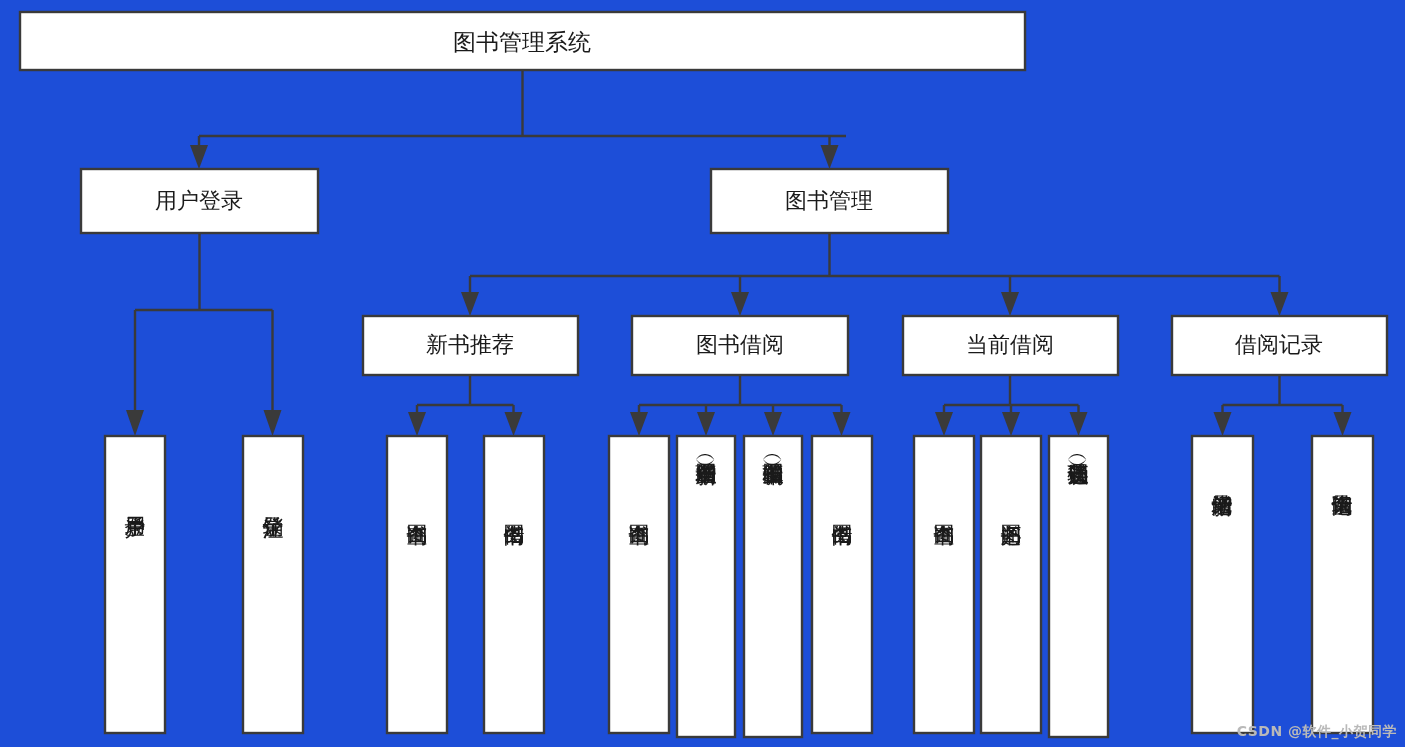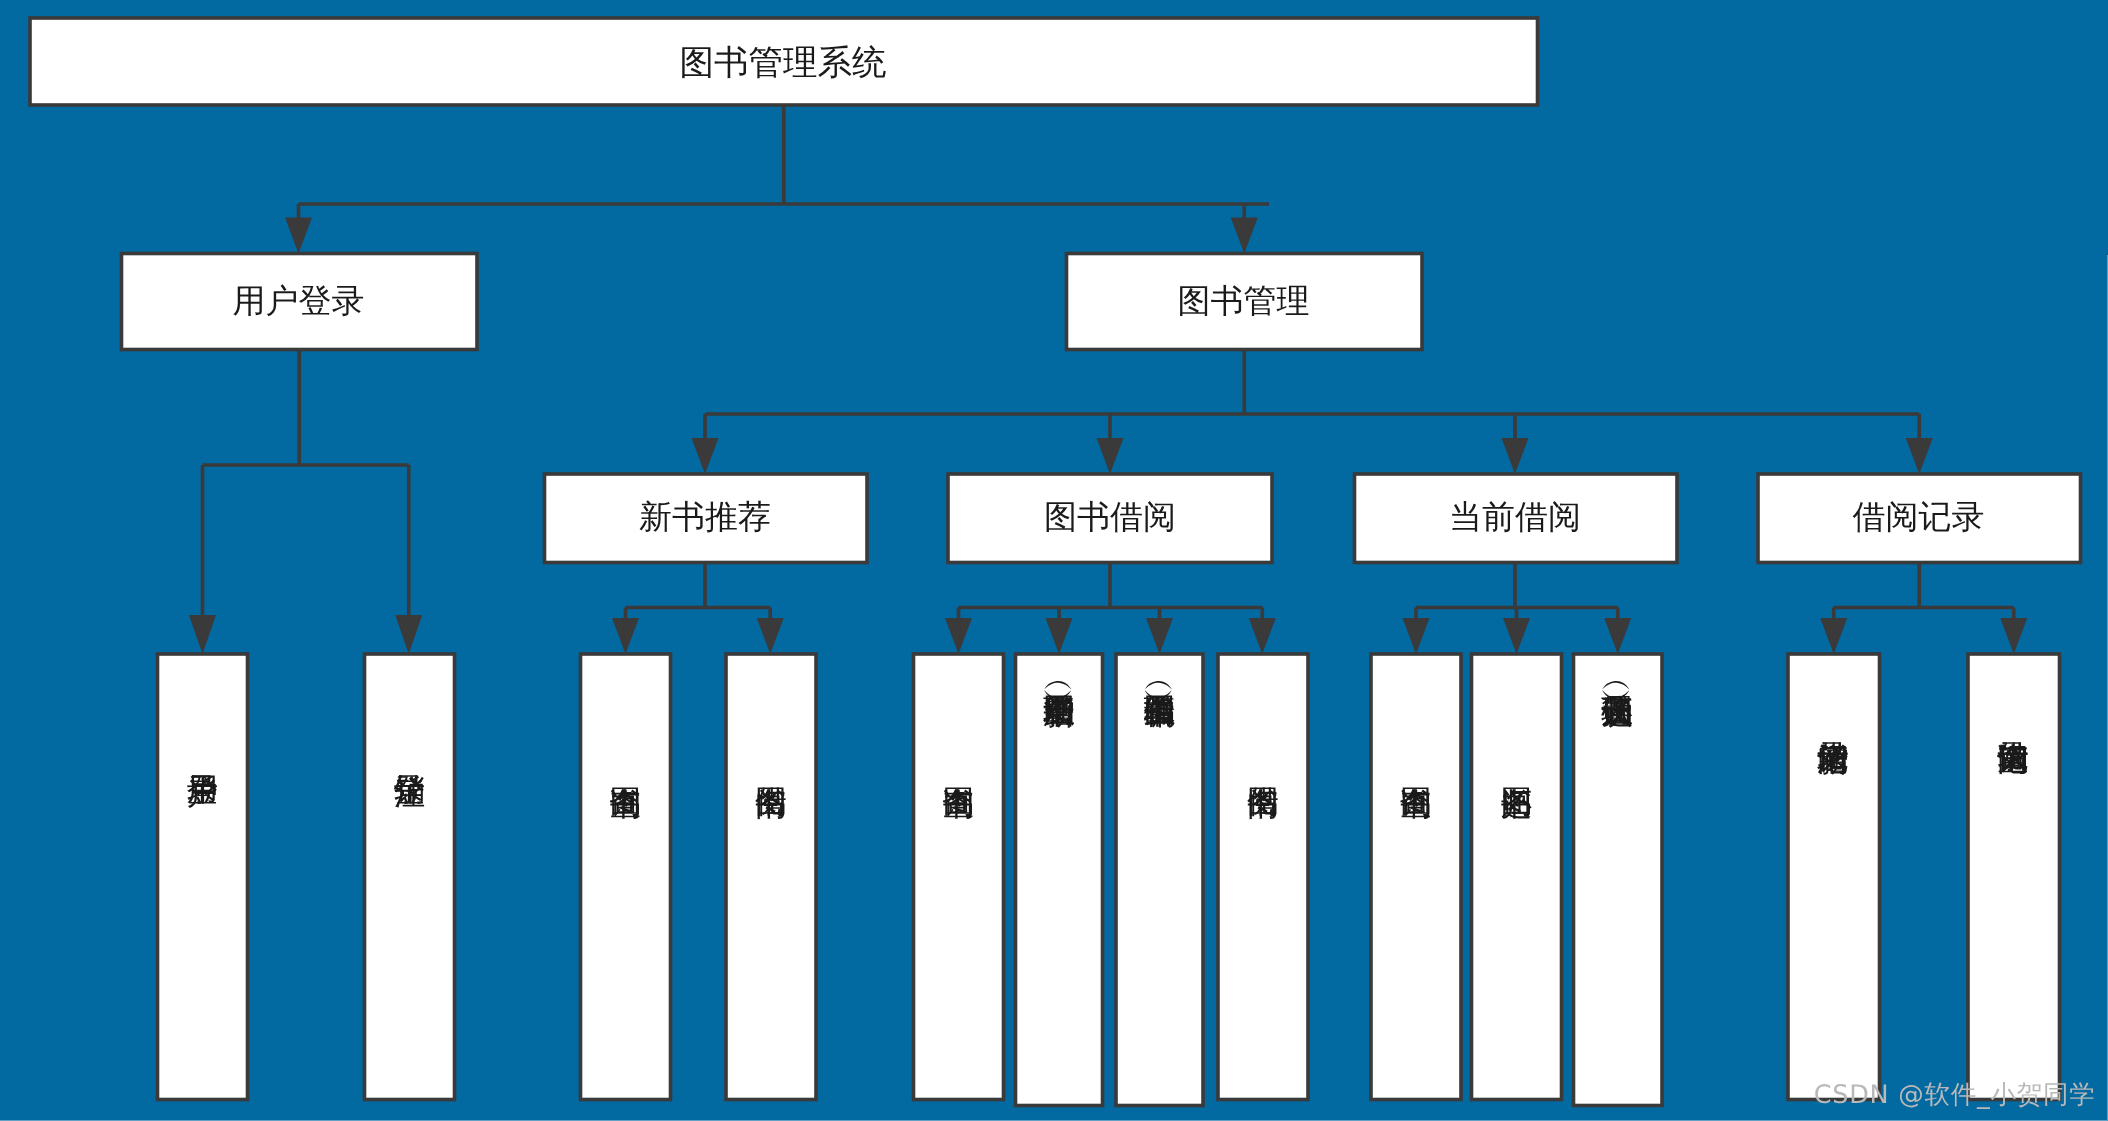--- a/index.html
+++ b/index.html
@@ -11,21 +11,21 @@
   body {
     width: 1405px;
     height: 747px;
     font-family: "DejaVu Sans", "Liberation Sans", sans-serif;
     overflow: hidden;
   }
   #diagram-root {
     position: relative;
     width: 1405px;
     height: 747px;
-    background: #0369a1;
+    background: #1d4ed8;
   }
   svg#flowchart {
     position: absolute;
     top: 0;
     left: 0;
     width: 1405px;
     height: 747px;
     display: block;
   }
   .node-box {
@@ -68,25 +68,26 @@
     fill: #1a1a1a;
     text-anchor: middle;
     writing-mode: vertical-rl;
     glyph-orientation-vertical: 0;
   }
   .watermark-text {
     position: absolute;
     right: 8px;
     bottom: 6px;
     font-family: "DejaVu Sans", "Liberation Sans", sans-serif;
-    font-size: 17px;
+    font-size: 14px;
     color: #b9b9b9;
     white-space: nowrap;
     letter-spacing: 0.5px;
     user-select: none;
+    font-weight: bold;
   }
 </style>
 </head>
 <body>
 
 <div id="diagram-root">
 
   <svg id="flowchart" viewBox="0 0 1405 747" xmlns="http://www.w3.org/2000/svg">
 
     <g>

